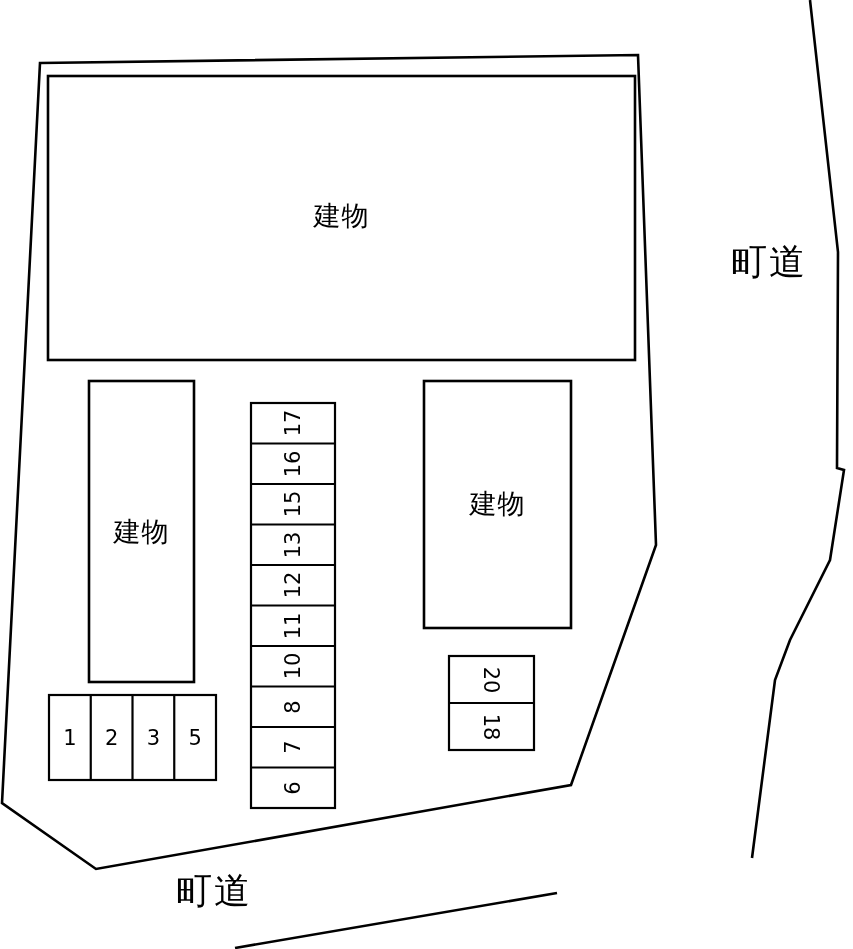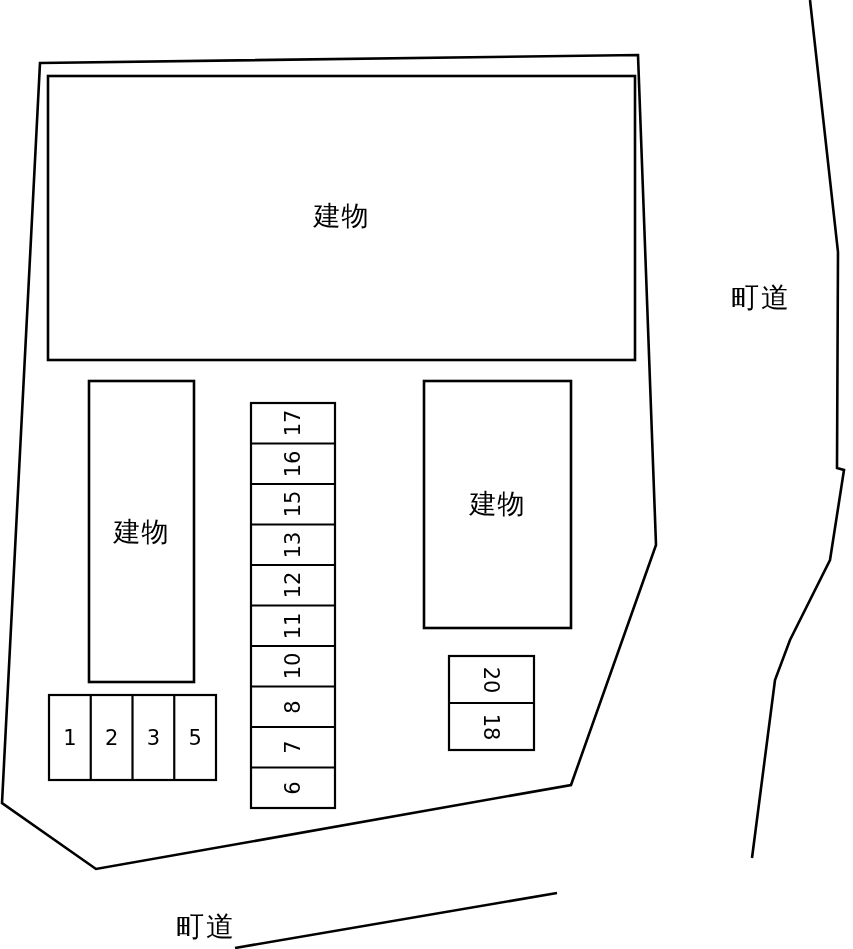--- a/index.html
+++ b/index.html
@@ -58,23 +58,22 @@
     color: #000000;
     font-family: "DejaVu Sans", "Liberation Sans", sans-serif;
     line-height: 1;
     user-select: none;
   }
   .building-label {
     font-size: 27px;
     letter-spacing: 1px;
   }
   .road-label {
-    font-size: 28px;
+    font-size: 36px;
     letter-spacing: 2px;
-    margin-top: 40px;
   }
   .stall-num {
     font-size: 21px;
     text-align: center;
   }
   .stall-num-upright {
     font-size: 21px;
   }
   .rot-ccw {
     transform: rotate(-90deg);

